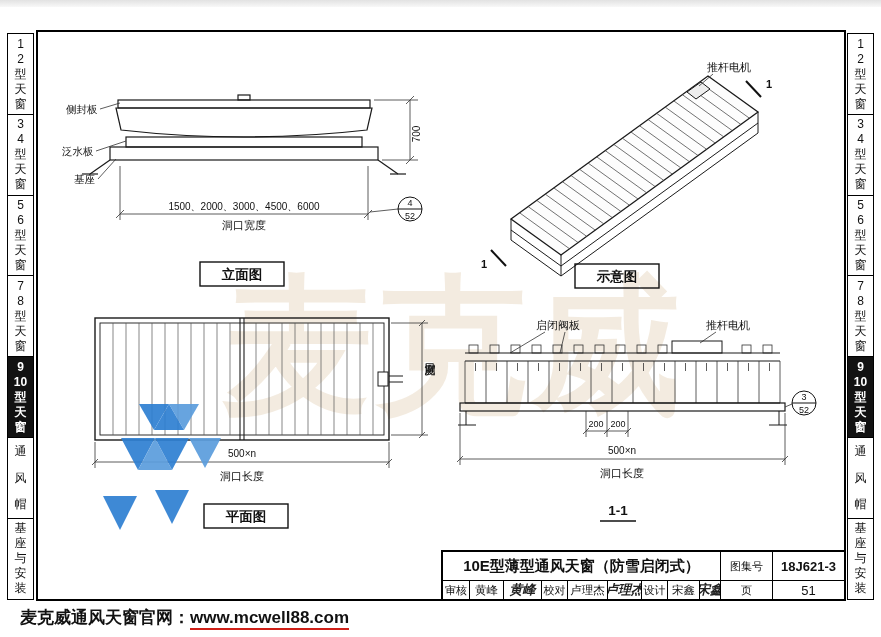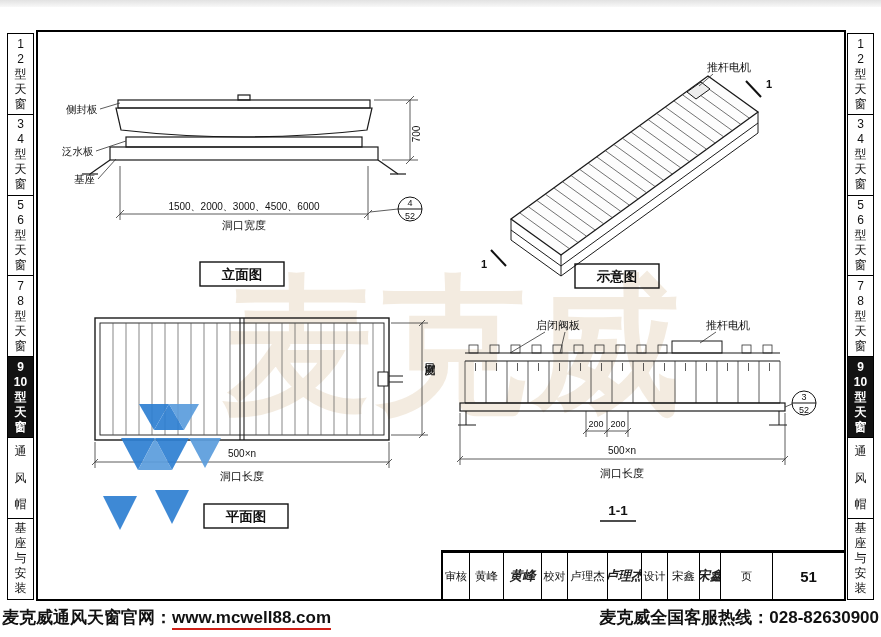--- a/index.html
+++ b/index.html
@@ -27,26 +27,26 @@
   
   .tblock{position:absolute;right:0;bottom:0;width:403px;height:49px;border-left:2px solid #000;border-top:2px solid #000;background:#fff;z-index:4;display:flex;flex-direction:column}
   .tb-r1{display:flex;height:28px}
   .tb-r2{display:flex;flex:1;border-top:1.5px solid #000}
   .cell{display:flex;align-items:center;justify-content:center;border-left:1px solid #000;overflow:hidden;white-space:nowrap}
   .cell:first-child{border-left:none}
   .tb-title{flex:1;font-weight:bold;font-size:15px}
   .lbl{font-size:11px}
   .val{font-size:11.5px}
   .atlas-no{font-size:13px;font-weight:bold}
-  .page-no{font-size:15px;font-weight:bold}
+  .page-no{font-size:13px;font-weight:normal}
   .w26{width:26px}.w34{width:34px}.w38{width:38px}.w40{width:40px}.w32{width:32px}
   .w52{width:52px}.w72{width:72px}.wflex{flex:1}
   .sig{font-family:"DejaVu Serif","Liberation Serif",serif;font-style:italic;font-weight:bold;font-size:13px;color:#222}
   
-  .footer{position:absolute;left:0;top:606px;width:100%;display:flex;justify-content:space-between;padding:0 2px;font-size:17px;font-weight:bold;z-index:5}
+  .footer{position:absolute;left:0;top:606px;width:100%;display:flex;justify-content:space-between;padding:0 20px;font-size:17px;font-weight:bold;z-index:5}
   .footer .url{border-bottom:2.5px solid #cf1f17;padding-bottom:1px}
 </style>
 </head>
 <body>
 
 <div class="page">
   <div class="scan-strip"></div>
 
   <div class="wm-text">麦克威</div>
 
@@ -397,20 +397,25 @@
         <text x="354" y="85" font-size="9" text-anchor="middle">3</text>
         <text x="354" y="98" font-size="9" text-anchor="middle">52</text>
       </g>
       <g>
         <text x="168" y="200" font-size="13.5" font-weight="bold" text-anchor="middle">1-1</text>
         <line x1="150" y1="206" x2="186" y2="206" stroke="#111" stroke-width="1.5"></line>
       </g>
     </svg>
 
     <div class="tblock">
+      <div class="tb-r1">
+        <div class="cell tb-title">10E型薄型通风天窗（防雪启闭式）</div>
+        <div class="cell lbl w52">图集号</div>
+        <div class="cell atlas-no w72">18J621-3</div>
+      </div>
       <div class="tb-r2">
         <div class="cell lbl w26">审核</div>
         <div class="cell val w34">黄峰</div>
         <div class="cell sig w38">黄峰</div>
         <div class="cell lbl w26">校对</div>
         <div class="cell val w40">卢理杰</div>
         <div class="cell sig w34">卢理杰</div>
         <div class="cell lbl w26">设计</div>
         <div class="cell val w32">宋鑫</div>
         <div class="cell sig wflex">宋鑫</div>
@@ -431,15 +436,14 @@
       <polygon points="94,40 126,40 110,70" fill="#5b9ddd"></polygon>
       <polygon points="8,98 42,98 25,132" fill="#2e7fd2"></polygon>
       <polygon points="60,92 94,92 77,126" fill="#2e7fd2"></polygon>
     </g>
   </svg>
 
   <div class="footer">
     <div>
       <span>麦克威通风天窗官网：</span><span class="url">www.mcwell88.com</span>
     </div>
-    <div>麦克威全国客服热线：028-82630900</div>
   </div>
 </div>
 
 </body></html>

